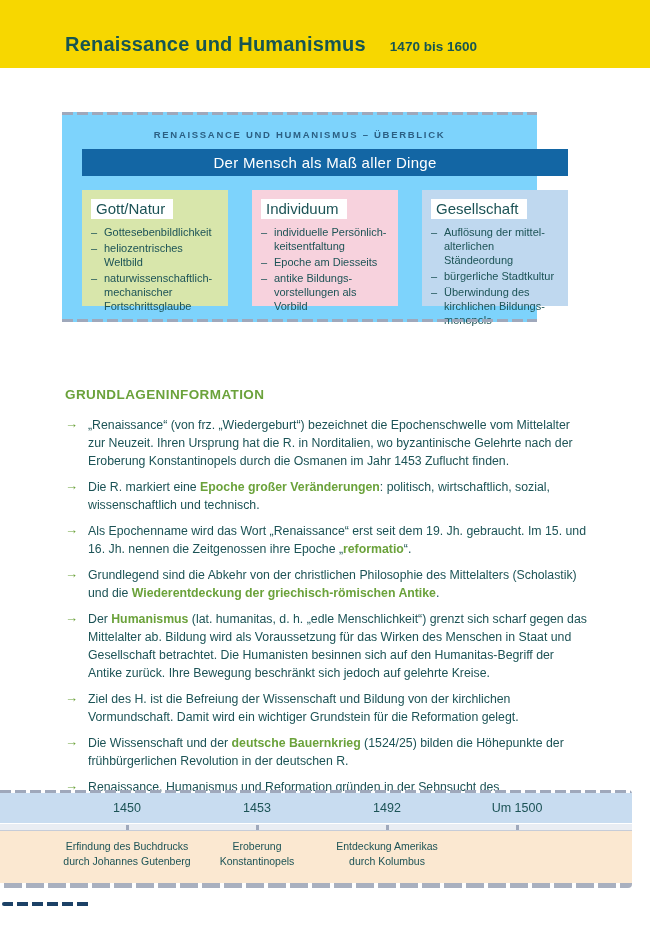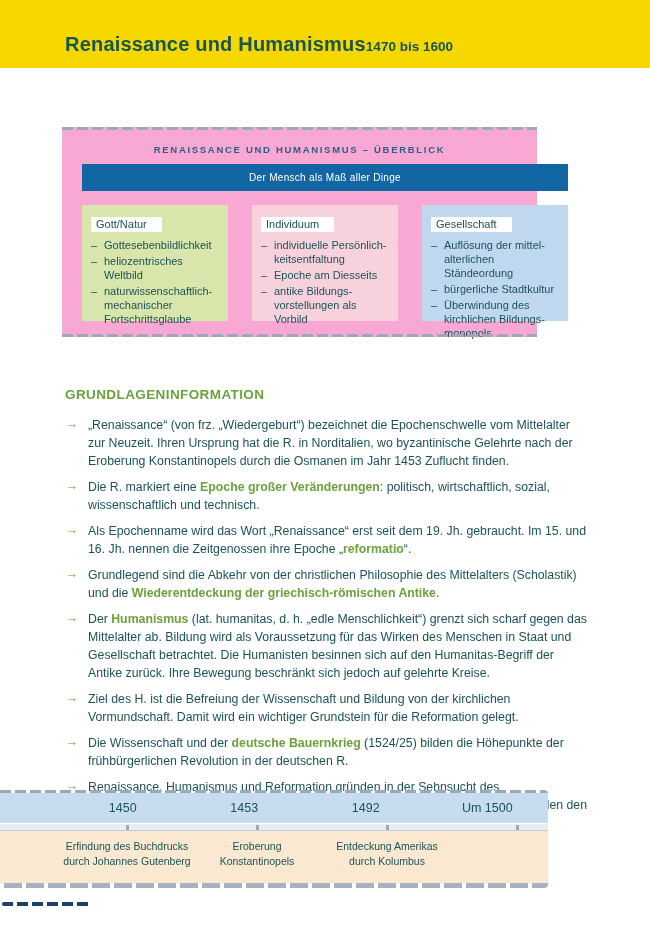--- a/index.html
+++ b/index.html
@@ -2,55 +2,55 @@
 <html><head>
 <meta charset="utf-8">
 <style>
   * { margin:0; padding:0; box-sizing:border-box; }
   html,body { background:#ffffff; }
   body { font-family:"Liberation Sans", sans-serif; }
   .page { position:relative; width:650px; height:945px; background:#ffffff; overflow:hidden; }
 
   
   .header { position:absolute; top:0; left:0; width:650px; height:68px; background:#F7D700; }
-  .header-inner { position:absolute; left:65px; top:33px; display:flex; align-items:baseline; }
+  .header-inner { position:absolute; left:65px; top:33px; display:flex; align-items:baseline; gap:24px; }
   .header-title { font-size:20px; font-weight:bold; color:#175551; letter-spacing:0.2px; }
   .header-range { font-size:13.5px; font-weight:bold; color:#175551; }
 
   
   .dash-line { height:3px; background:repeating-linear-gradient(90deg,#9FA8BB 0 11px, transparent 11px 15px); }
 
   
-  .overview { position:absolute; left:62px; top:127px; width:475px; height:210px; background:#f9a8d4; }
+  .overview { position:absolute; left:62px; top:112px; width:475px; height:210px; background:#7dd3fc; }
   .overview .dash-top { position:absolute; top:0; left:0; right:0; }
   .overview .dash-bottom { position:absolute; bottom:0; left:0; right:0; }
   .overview-title { text-align:center; padding-top:17px; font-size:9.5px; font-weight:bold; letter-spacing:1.7px; color:#2B5F83; }
   .banner { position:absolute; left:20px; top:37px; width:486px; height:27px; background:#1366A4; color:#ffffff;
-            display:flex; align-items:center; justify-content:center; font-size:10px; letter-spacing:0.3px; }
+            display:flex; align-items:center; justify-content:center; font-size:15px; letter-spacing:0.3px; }
   .columns { position:absolute; left:20px; top:78px; width:486px; display:flex; gap:24px; }
   .col { width:146px; height:116px; padding:9px 9px; }
   .col-0 { background:#D8E6AB; }
   .col-1 { background:#F7D2DD; }
   .col-2 { background:#BFD8EF; }
-  .col-title { display:inline-block; background:#ffffff; padding:1px 15px 2px 5px; font-size:11px; color:#1C5356; }
+  .col-title { display:inline-block; background:#ffffff; padding:1px 8px 2px 5px; font-size:15px; color:#1C5356; }
   .col-items { margin-top:6px; }
   .col-item { display:flex; font-size:11px; line-height:14px; color:#1C5356; margin-bottom:2px; }
   .col-item .dash { flex:0 0 13px; }
   .col-item .itext { white-space:pre-line; }
 
   
   .info { position:absolute; left:65px; top:344px; width:522px;margin-top:43px; }
   .info-heading { font-size:13.5px; font-weight:bold; color:#6BA23B; letter-spacing:0.4px; margin-bottom:14px; }
   .bullet { display:flex; margin-bottom:8px; }
   .bullet .arrow { flex:0 0 23px; color:#6BA23B; font-size:13px; line-height:16.5px; }
   .bullet .btext { flex:1; font-size:12.3px; line-height:18px; color:#1C5356; }
   .btext .hl { color:#6BA23B; font-weight:bold; }
 
   
-  .timeline { position:absolute; left:0; top:790px; width:548px; border-radius:0 4px 4px 0; overflow:hidden; }
+  .timeline { position:absolute; left:0; top:790px; width:632px; border-radius:0 4px 4px 0; overflow:hidden; }
   .tl-dates { height:30px; background:#C8DCF0; display:flex; align-items:center; padding-left:62px; }
   .tl-date { width:130px; text-align:center; font-size:12.5px; color:#1C5356; }
   .tl-sep { position:relative; height:8px; background:#E9EDF3; border-top:1px solid #ffffff; border-bottom:1px solid #C6CCD8; }
   .tl-tick { position:absolute; top:1px; width:3px; height:5px; background:#9FA8BB; }
   .tl-events { min-height:52px; background:#FBE8D1; display:flex; padding:8px 0 10px 62px; }
   .tl-event { width:130px; text-align:center; font-size:10.5px; line-height:15px; color:#1C5356; white-space:pre-line; }
   .tl-bottom-bar { height:5px; background-color:#A9B0BF;
                    background-image:repeating-linear-gradient(90deg,#ffffff 0 4px, transparent 4px 22px); }
 
   

